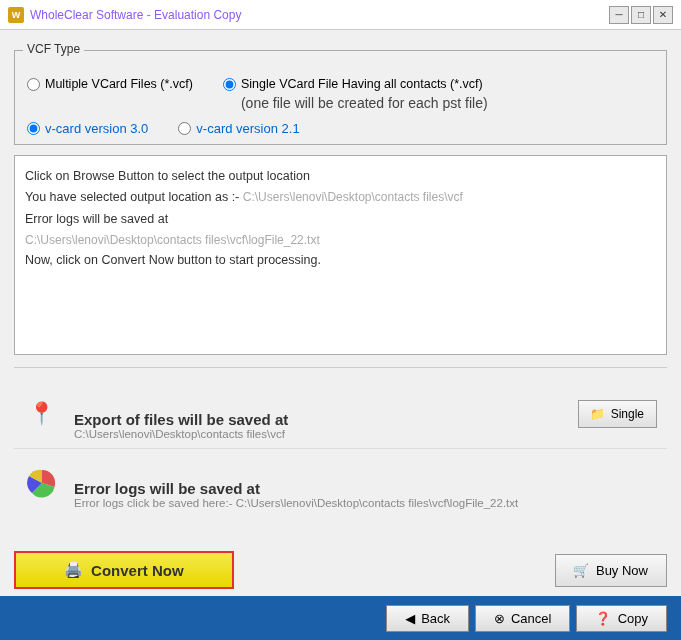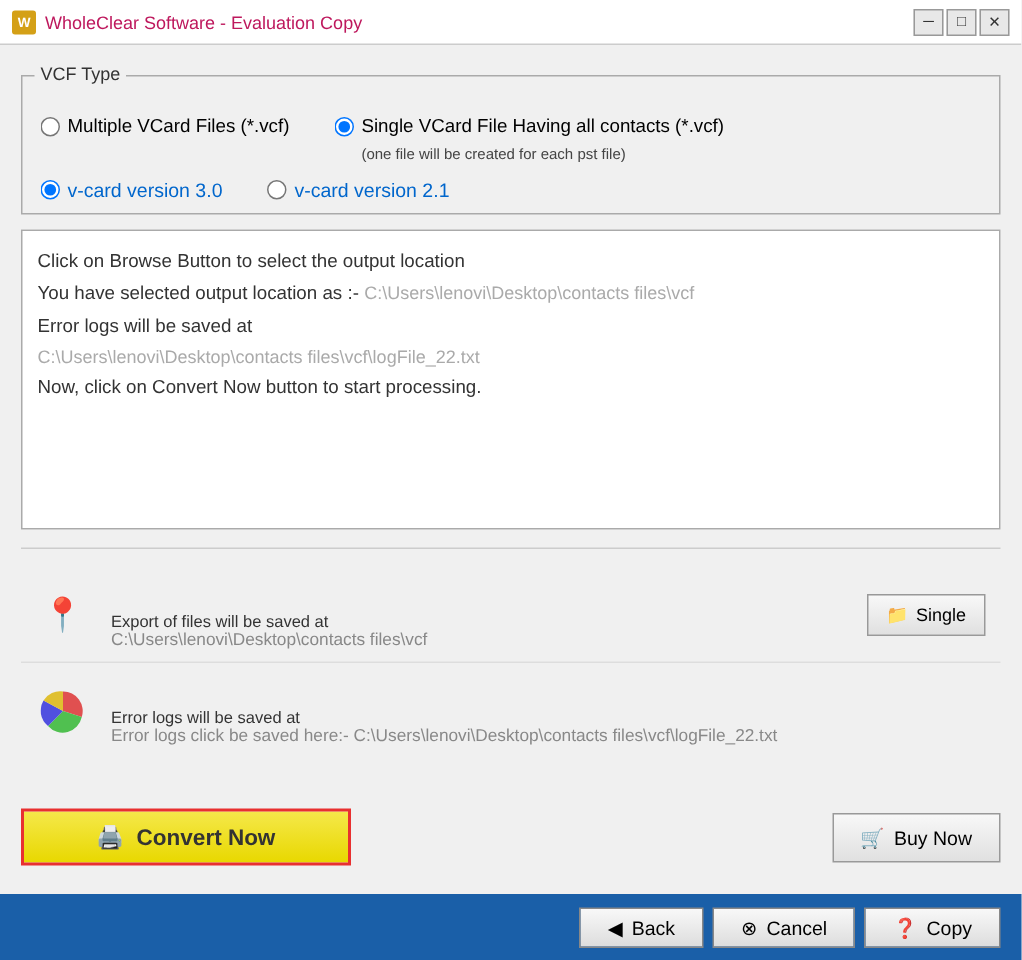--- a/index.html
+++ b/index.html
@@ -34,21 +34,21 @@
       border-radius: 2px;
       display: flex;
       align-items: center;
       justify-content: center;
       color: white;
       font-size: 9px;
       font-weight: bold;
     }
     .title-bar-text {
       font-size: 12px;
-      color: #be185d;
+      color: #8b5cf6;
     }
     .title-bar-controls {
       display: flex;
       gap: 2px;
     }
     .title-btn {
       width: 20px;
       height: 18px;
       border: 1px solid #999;
       background: #e8e8e8;
@@ -99,21 +99,21 @@
     .radio-option input[type="radio"] {
       margin-top: 2px;
       cursor: pointer;
     }
     .radio-option label {
       cursor: pointer;
       font-size: 12.5px;
       line-height: 1.4;
     }
     .radio-option label .sub-text {
-      font-size: 10px;
+      font-size: 14px;
       color: #444;
     }
     .vcf-version-row {
       display: flex;
       align-items: center;
       gap: 30px;
       margin-top: 8px;
     }
     .version-option {
       display: flex;
@@ -167,22 +167,22 @@
       flex-shrink: 0;
       display: flex;
       align-items: center;
       justify-content: center;
     }
     .info-text {
       flex: 1;
       font-size: 12px;
     }
     .info-text .label-bold {
-      font-weight: normal;
-      font-size: 11px;
+      font-weight: bold;
+      font-size: 15px;
       color: #333;
       margin-top: 23px;
     }
     .info-text .path-text {
       color: #888;
       font-size: 11.5px;
     }
     .browse-btn {
       background: linear-gradient(to bottom, #f8f8f8, #e0e0e0);
       border: 1px solid #999;

